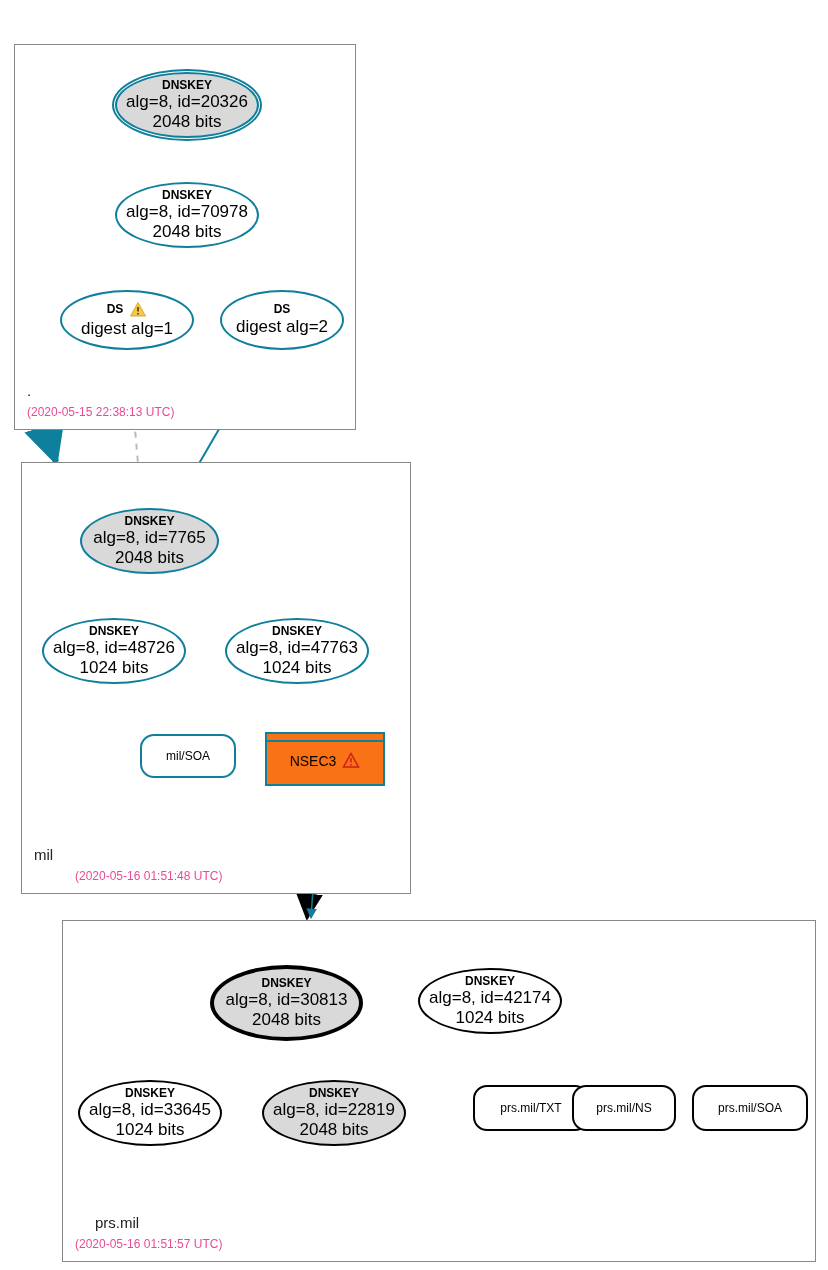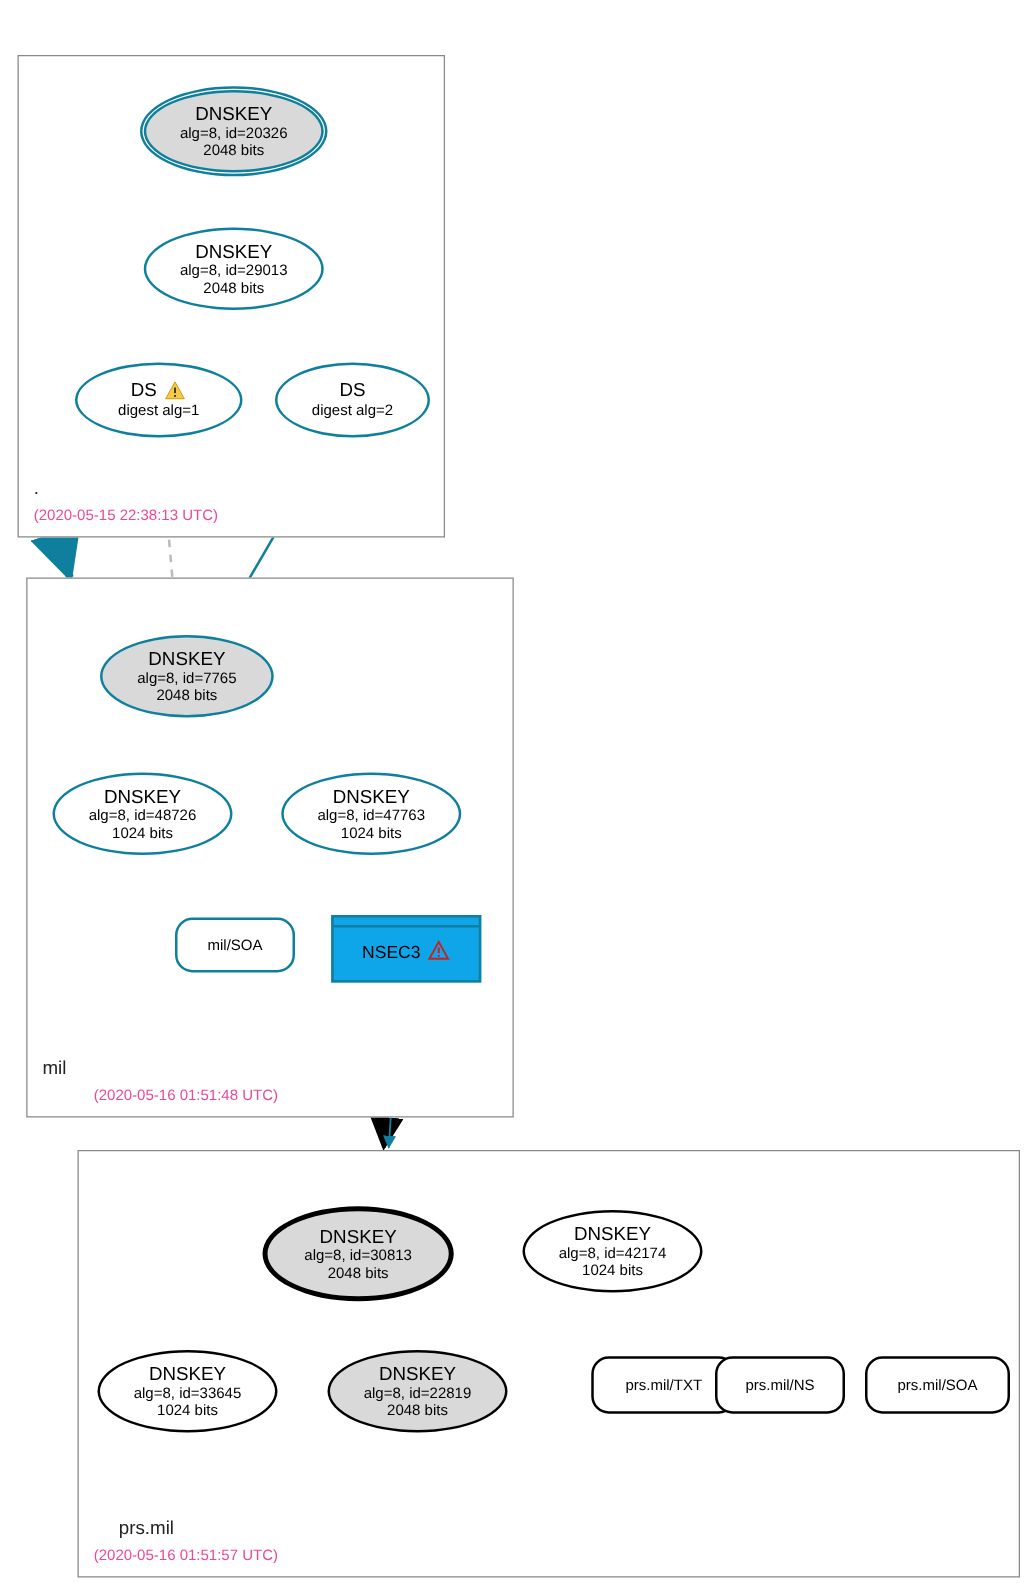--- a/index.html
+++ b/index.html
@@ -40,39 +40,39 @@
     line-height: 1.15;
     background: #fff;
   }
   .node-ellipse.double::before {
     content: "";
     position: absolute;
     top: -5px; left: -5px; right: -5px; bottom: -5px;
     border: 2px solid #0e7f9c;
     border-radius: 50%;
   }
-  .node-title { font-size: 15px; }
-  .node-sub { font-size: 12px; }
+  .node-title { font-size: 12px; font-weight: bold; }
+  .node-sub { font-size: 17px; }
   .teal-border { border: 2px solid #0e7f9c; }
   .gray-fill { background: #d9d9d9; }
   .black-border { border: 2px solid #000; }
   .thick-black { border: 4px solid #000; }
   .rrect {
     position: absolute;
     border-radius: 14px;
     display: flex;
     align-items: center;
     justify-content: center;
     font-size: 12px;
     background: #fff;
   }
   .recbox {
     position: absolute;
     border: 2px solid #0e7f9c;
-    background: #0ea5e9;
+    background: #f97316;
     display: flex;
     align-items: center;
     justify-content: center;
     font-size: 14px;
     gap: 6px;
   }
   .recbox::before {
     content: "";
     position: absolute;
     top: 6px; left: 0; right: 0;
@@ -158,21 +158,21 @@
 </div>
 
 <div class="node-ellipse teal-border gray-fill double" style="left:115px; top:72px; width:140px; height:62px;">
   <div class="node-title">DNSKEY</div>
   <div class="node-sub">alg=8, id=20326</div>
   <div class="node-sub">2048 bits</div>
 </div>
 
 <div class="node-ellipse teal-border" style="left:115px; top:182px; width:140px; height:62px;">
   <div class="node-title">DNSKEY</div>
-  <div class="node-sub">alg=8, id=29013</div>
+  <div class="node-sub">alg=8, id=70978</div>
   <div class="node-sub">2048 bits</div>
 </div>
 
 <div class="node-ellipse teal-border" style="left:60px; top:290px; width:130px; height:56px;">
   <div style="display:flex;align-items:center;gap:6px;">
     <span class="node-title">DS</span>
     <svg width="18" height="18" viewBox="0 0 24 24">
       <path d="M12 2 L22 20 L2 20 Z" fill="#f7c948" stroke="#c89a00" stroke-width="1"></path>
       <rect x="11" y="8" width="2" height="6" fill="#333"></rect>
         <rect x="11" y="16" width="2" height="2" fill="#333"></rect>

